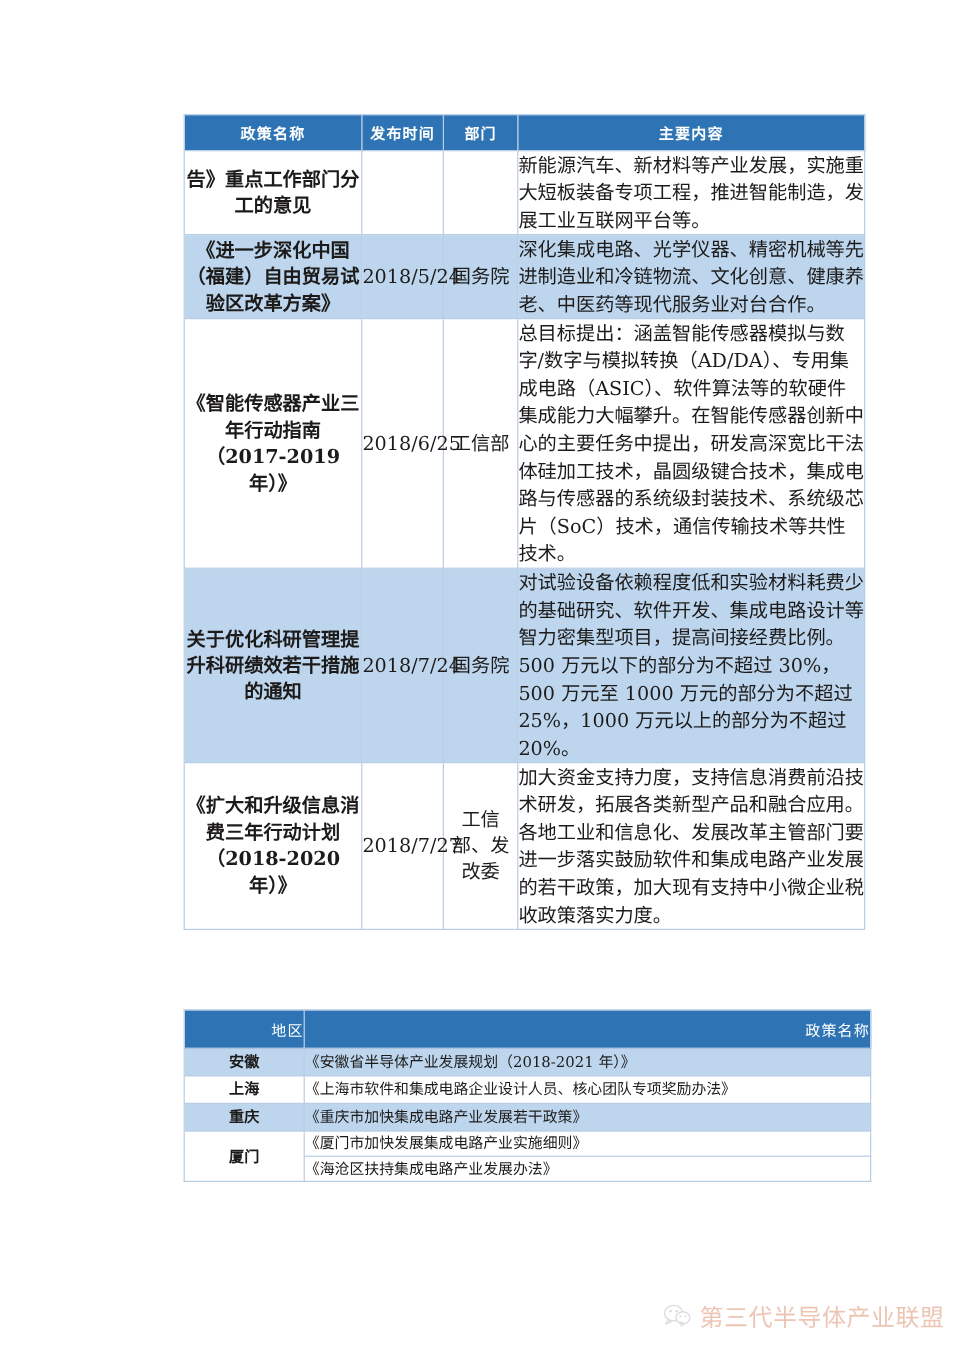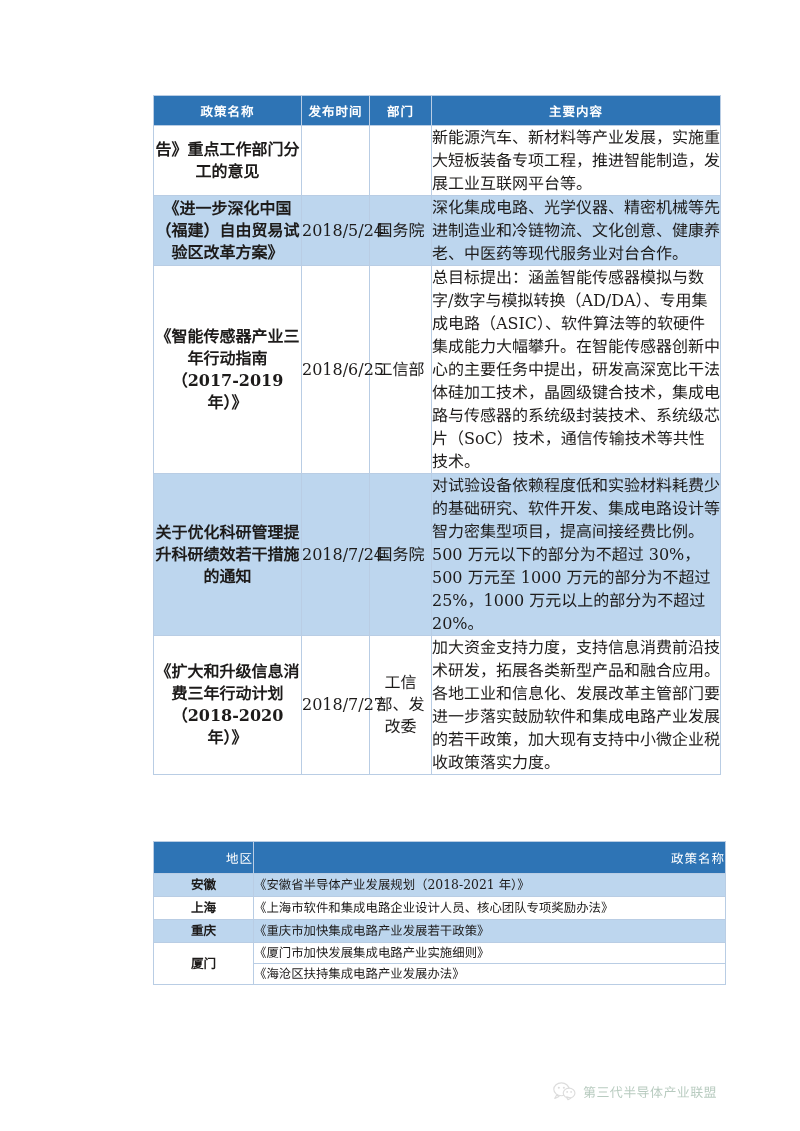--- a/index.html
+++ b/index.html
@@ -177,22 +177,22 @@
     opacity: 0.30;
   }
   .wm-logo {
     width: 23px;
     height: 19px;
     position: relative;
     flex: 0 0 auto;
   }
   .wm-text {
     font-family: "DejaVu Sans", "Liberation Sans", sans-serif;
-    font-size: 13px;
-    color: #14532d;
+    font-size: 20px;
+    color: #c2410c;
     letter-spacing: 0.4px;
     white-space: nowrap;
   }
 </style>
 </head>
 <body>
 
 <div class="page">
 
   <div class="tbl1-wrap">

